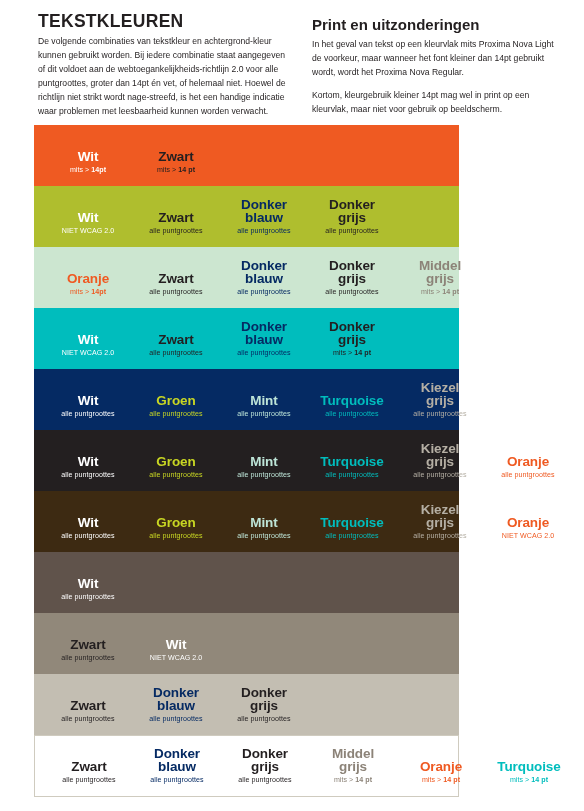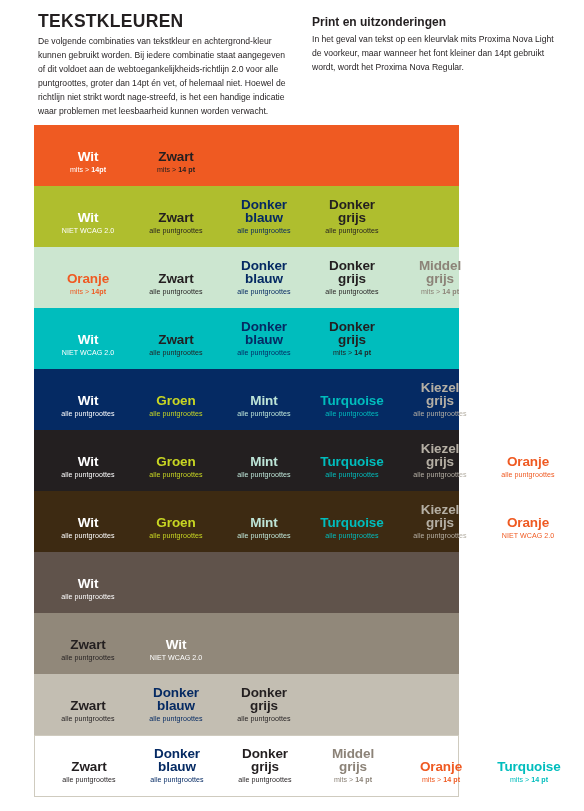--- a/index.html
+++ b/index.html
@@ -23,21 +23,21 @@
     position:absolute; left:308px; top:13px; width:248px;
   }
   .title{
     font-size:17.5px; font-weight:bold; letter-spacing:.3px;
     color:#231F20; margin:0 0 5px 0; line-height:1.05;
   }
   .body-copy{
     font-size:8.6px; line-height:1.62; color:#231F20; margin:0;
   }
   .sub-title{
-    font-size:12px; font-weight:bold; color:#231F20; margin:0 0 1px 0;
+    font-size:15px; font-weight:bold; color:#231F20; margin:0 0 1px 0;
     line-height:1.62;
   }
   .gap{height:9px;}
 
   
   .table{position:absolute; left:34px; top:125px; width:425px;}
   .row{
     position:relative;
     height:61px;
     box-sizing:border-box;
@@ -84,20 +84,21 @@
 
     <div class="col-left">
       <h1 class="title">TEKSTKLEUREN</h1>
       <p class="body-copy">De volgende combinaties van tekstkleur en achtergrond-kleur kunnen gebruikt worden. Bij iedere combinatie staat aangegeven of dit voldoet aan de webtoegankelijkheids-richtlijn 2.0 voor alle puntgroottes, groter dan 14pt én vet, of helemaal niet. Hoewel de richtlijn niet strikt wordt nage-streefd, is het een handige indicatie waar problemen met leesbaarheid kunnen worden verwacht.</p>
     </div>
 
     <div class="col-right">
       <p class="sub-title">Print en uitzonderingen</p>
       <p class="body-copy">In het geval van tekst op een kleurvlak mits Proxima Nova Light de voorkeur, maar wanneer het font kleiner dan 14pt gebruikt wordt, wordt het Proxima Nova Regular.</p>
       <div class="gap"></div>
+      <p class="body-copy">Kortom, kleurgebruik kleiner 14pt mag wel in print op een kleurvlak, maar niet voor gebruik op beeldscherm.</p>
     </div>
 
   </div>
 
   <div class="table" id="swatch-table">
       <div class="row" style="background: rgb(239, 90, 34);">
         <div class="cell" style="left: 10px;">
           <div class="cell-inner">
             <span class="name" style="color: rgb(255, 255, 255);">Wit</span>
             <span class="note" style="color: rgb(255, 255, 255);">mits &gt; <b>14pt</b></span>

